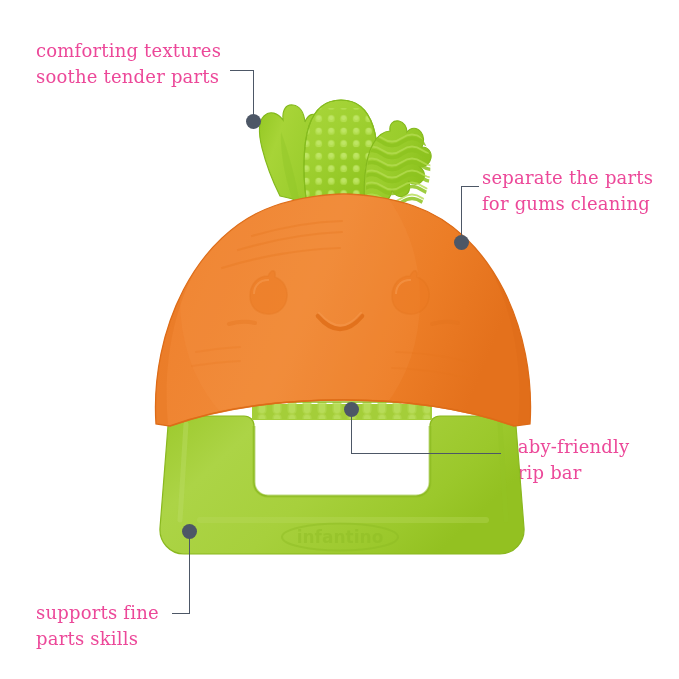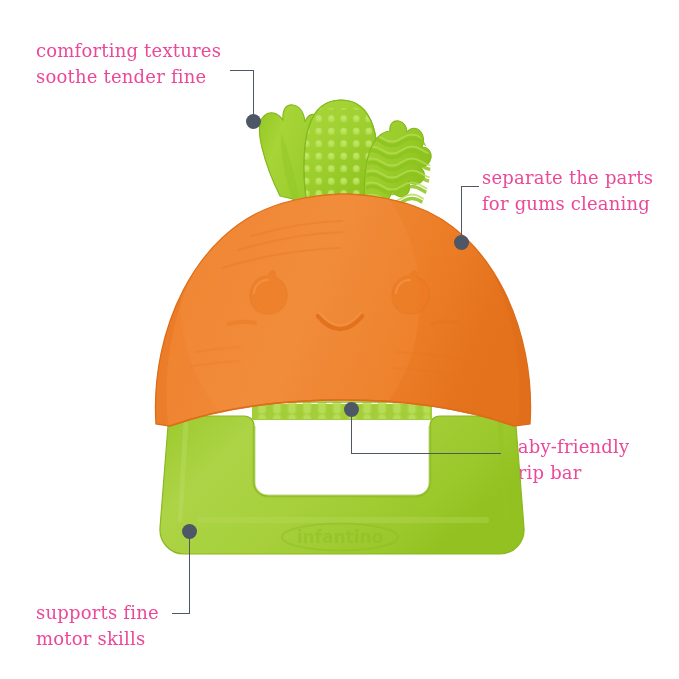--- a/index.html
+++ b/index.html
@@ -315,30 +315,30 @@
 
         <path d="M 170 426 C 226 406, 288 400, 344 400
                  C 400 400, 458 406, 514 426" fill="none" stroke="#dd6c18" stroke-width="1.6" opacity="0.85"></path>
       </g>
     </svg>
   </div>
 
   <div class="lead h" style="left:230px; top:70px; width:24px;"></div>
   <div class="lead v" style="left:253px; top:70px; height:52px;"></div>
   <div class="dot" style="left:246px; top:114px;"></div>
-  <div class="callout-text left" style="left:36px; top:38px;"><span>comforting textures</span><br><span>soothe tender fine</span></div>
+  <div class="callout-text left" style="left:36px; top:38px;"><span>comforting textures</span><br><span>soothe tender parts</span></div>
 
   <div class="lead h" style="left:461px; top:186px; width:18px;"></div>
   <div class="lead v" style="left:461px; top:186px; height:56px;"></div>
   <div class="dot" style="left:454px; top:235px;"></div>
   <div class="callout-text right" style="left:482px; top:165px;"><span>separate the parts</span><br><span>for gums cleaning</span></div>
 
   <div class="lead v" style="left:351px; top:410px; height:44px;"></div>
   <div class="lead h" style="left:351px; top:453px; width:150px;"></div>
   <div class="dot" style="left:344px; top:402px;"></div>
   <div class="callout-text right" style="left:506px; top:434px;"><span>baby-friendly</span><br><span>grip bar</span></div>
 
   <div class="lead v" style="left:189px; top:532px; height:82px;"></div>
   <div class="lead h" style="left:172px; top:613px; width:18px;"></div>
   <div class="dot" style="left:182px; top:524px;"></div>
-  <div class="callout-text left" style="left:36px; top:600px;"><span>supports fine</span><br><span>motor skills</span></div>
+  <div class="callout-text left" style="left:36px; top:600px;"><span>supports fine</span><br><span>parts skills</span></div>
 
 </div>
 
 </body></html>

